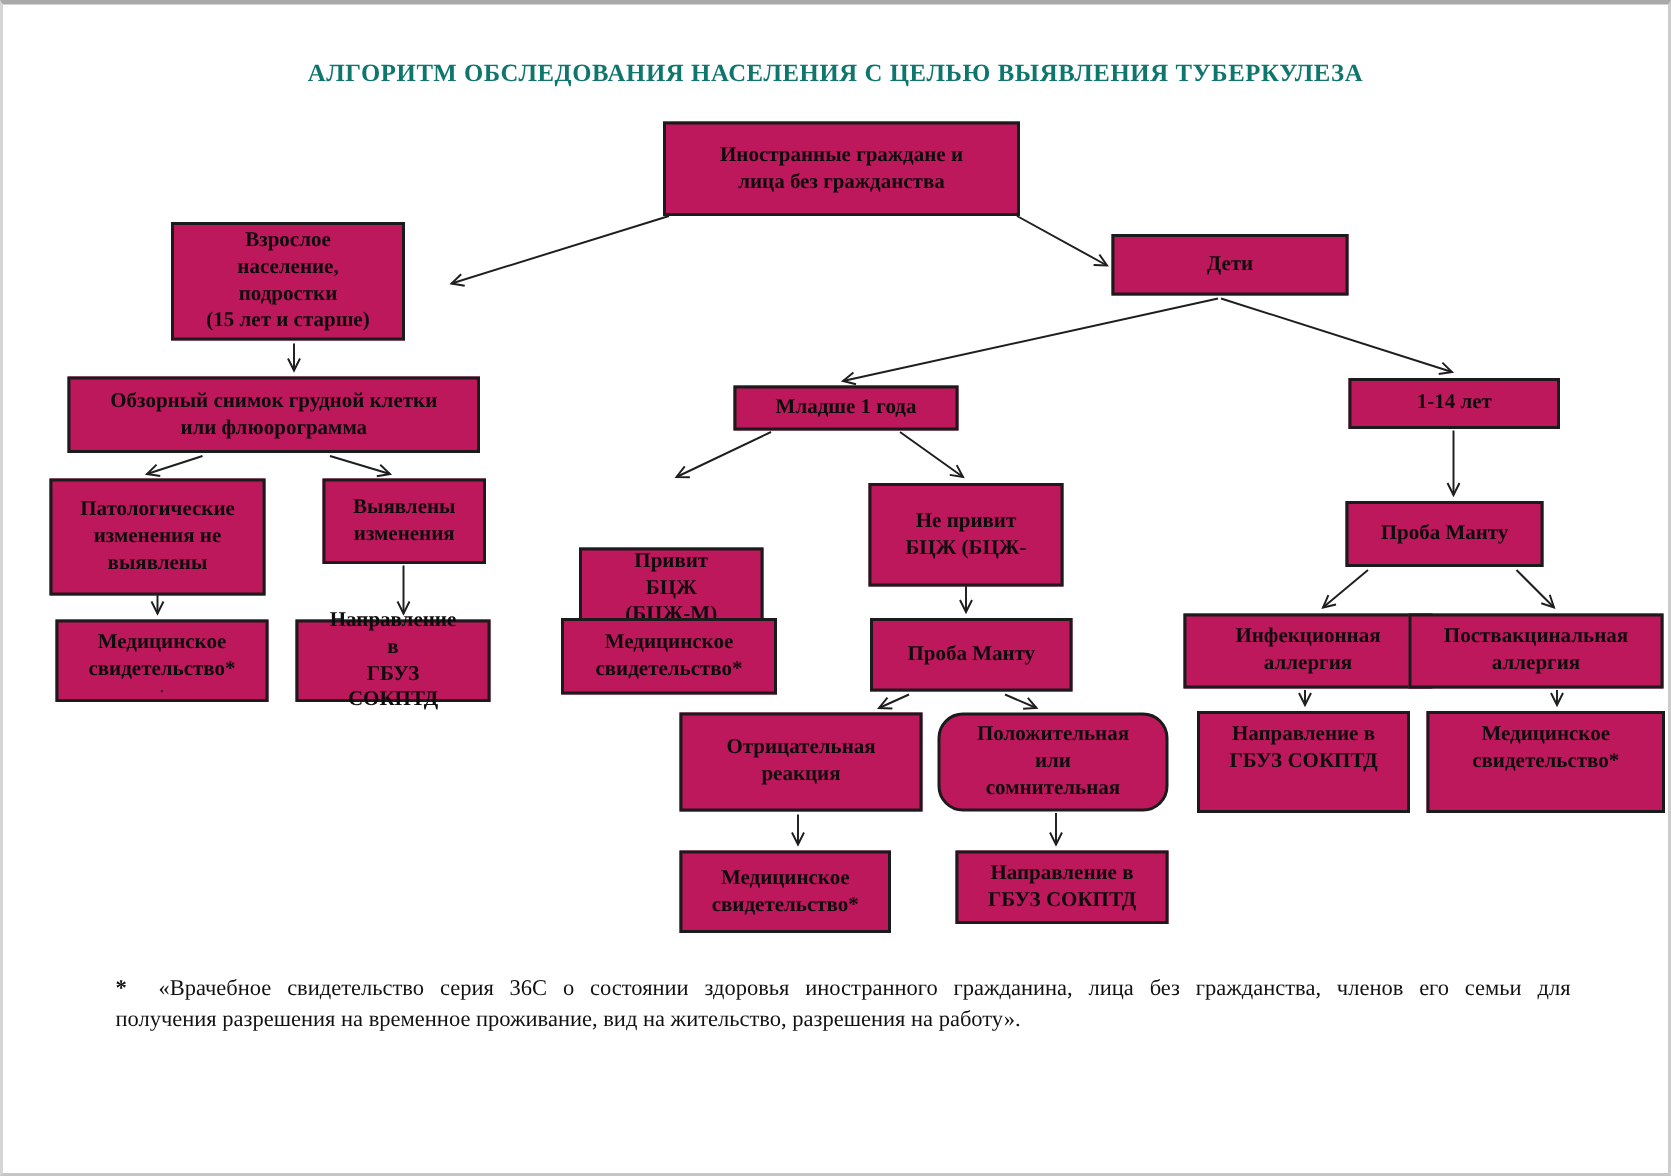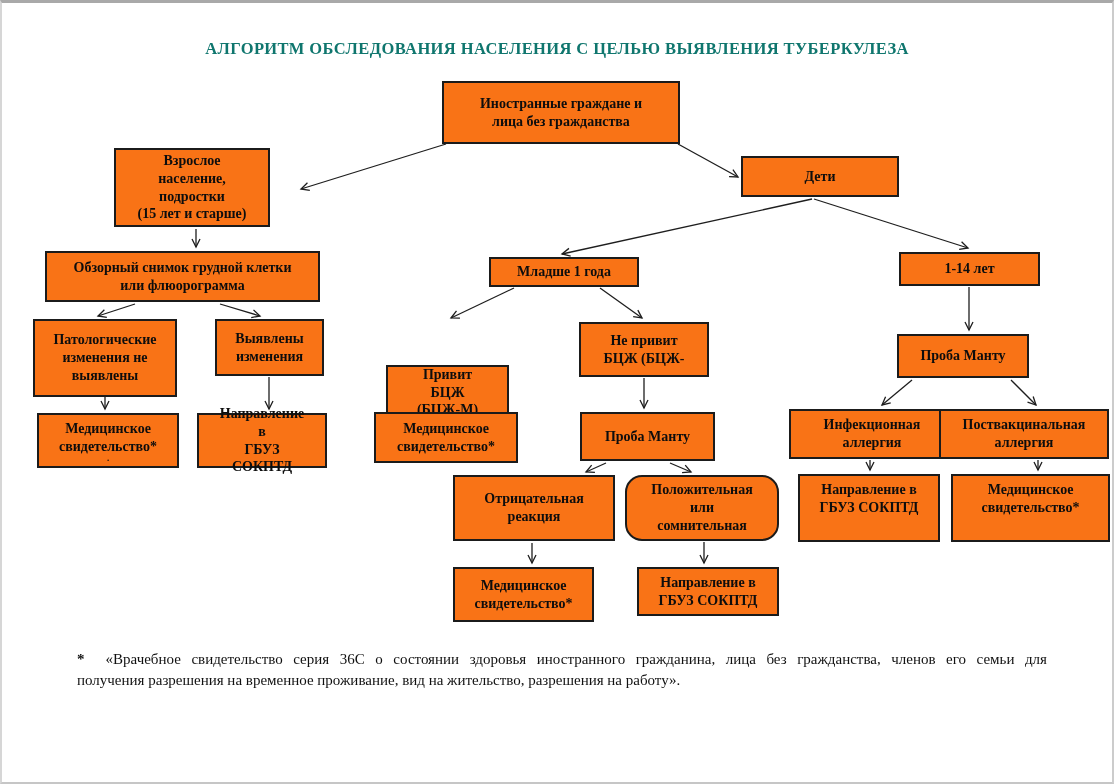--- a/index.html
+++ b/index.html
@@ -21,21 +21,21 @@
     text-align:center;
     font-weight:bold;
     font-size:16.5px;
     letter-spacing:0.4px;
     color:#0f766e;
   }
   .node{
     position:absolute;
     box-sizing:border-box;
     border:2px solid #1b1b1b;
-    background:#f97316;
+    background:#be185d;
     display:flex;
     flex-direction:column;
     align-items:center;
     justify-content:center;
     text-align:center;
     font-weight:bold;
     font-size:14px;
     line-height:1.28;
     color:#0d0d0d;
     white-space:pre-line;
@@ -113,21 +113,21 @@
 или флюорограмма</div>
   <div class="node" style="left:487px;top:254px;width:150px;height:30px;">Младше 1 года</div>
   <div class="node" style="left:897px;top:249px;width:141px;height:34px;">1-14 лет</div>
   <div class="node" style="left:31px;top:316px;width:144px;height:78px;">Патологические
 изменения не
 выявлены</div>
   <div class="node" style="left:213px;top:316px;width:109px;height:57px;">Выявлены
 изменения</div>
   <div class="node" style="left:384px;top:319px;width:123px;height:55px;margin-top:43px;">Привит БЦЖ
 (БЦЖ-М)</div>
-  <div class="node" style="left:577px;top:319px;width:130px;height:55px;">Не привит
+  <div class="node" style="left:577px;top:319px;width:130px;height:69px;">Не привит
 БЦЖ (БЦЖ-</div>
   <div class="node" style="left:895px;top:331px;width:132px;height:44px;">Проба Манту</div>
 
   <div class="node" style="left:35px;top:410px;width:142px;height:55px;">
     <span>Медицинское
 свидетельство*</span>
     <span class="stray-dot">.</span>
   </div>
 
   <div class="node" style="left:195px;top:410px;width:130px;height:55px;">Направление в

